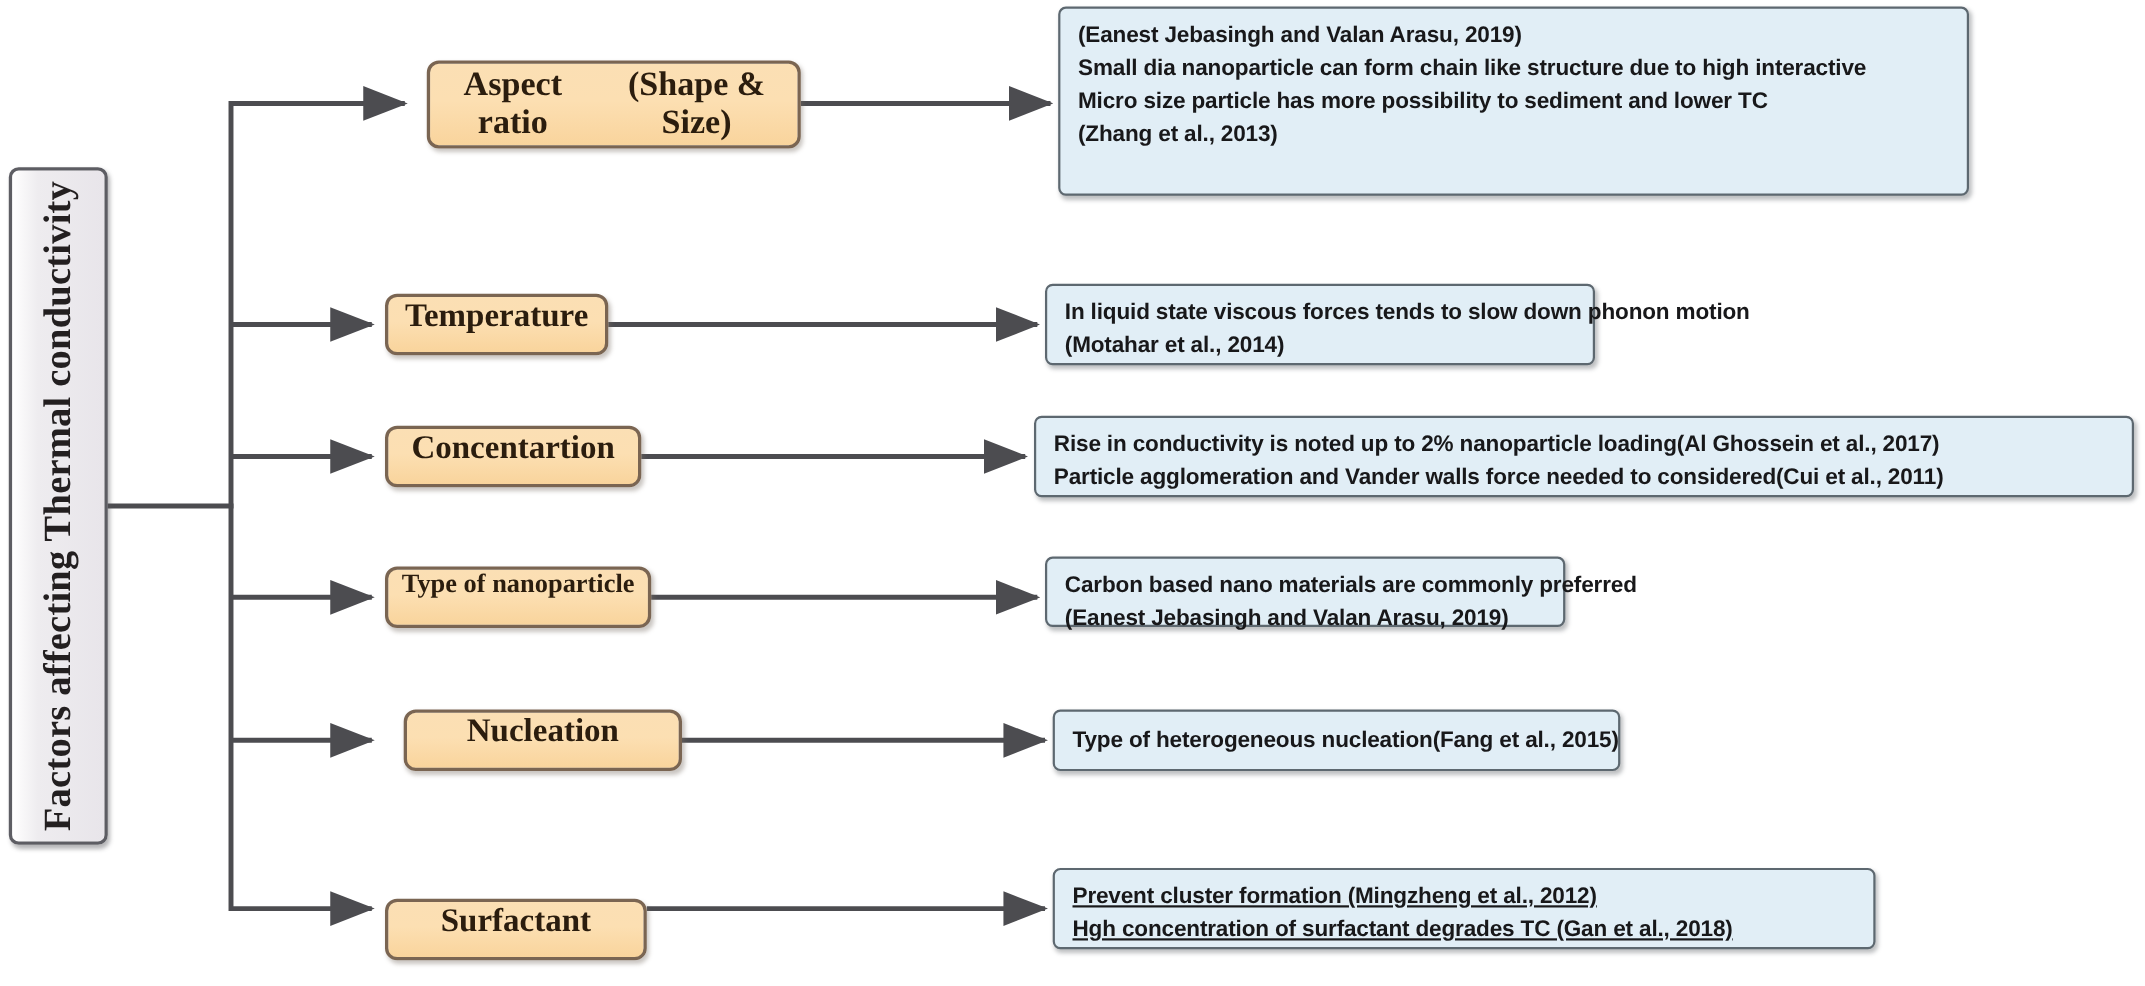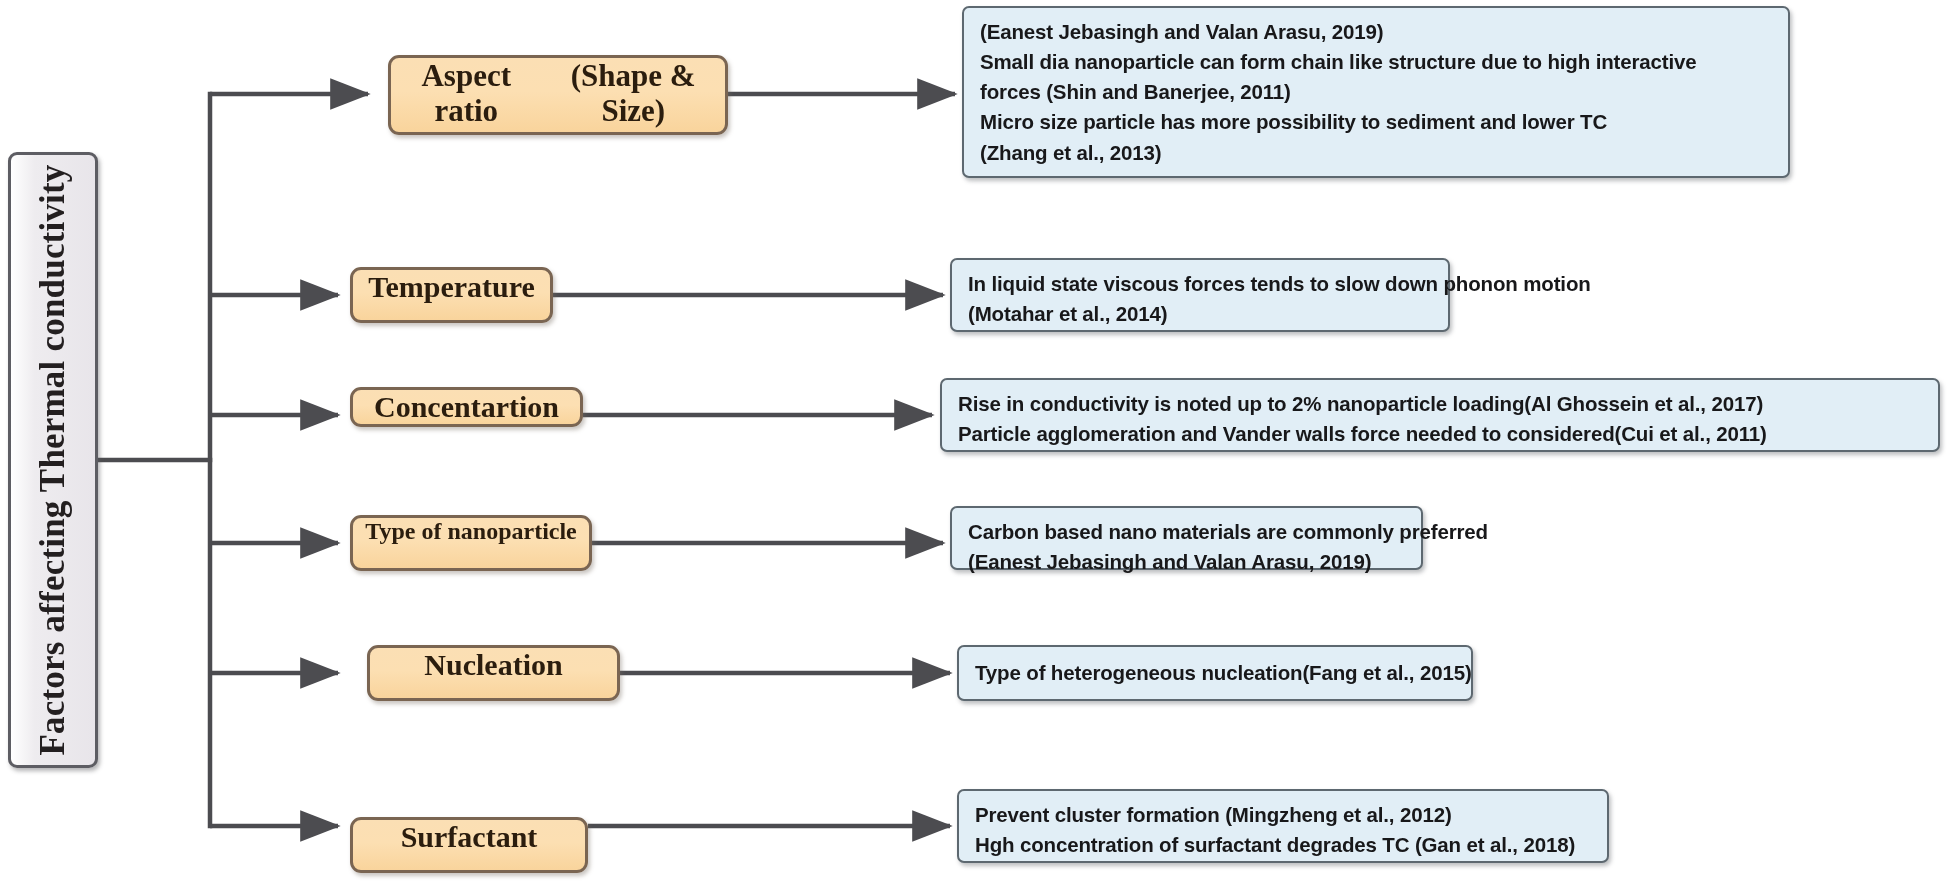--- a/index.html
+++ b/index.html
@@ -132,40 +132,39 @@
 
   <div class="factor-node" style="left:388px; top:55px; width:340px; height:80px; font-size:31px;">
     <span class="fline">Aspect ratio</span>
     <span class="fline">(Shape &amp; Size)</span>
   </div>
 
   <div class="factor-node" style="left:350px; top:267px; width:203px; height:56px; font-size:30px;">
     <span class="fline">Temperature</span>
   </div>
 
-  <div class="factor-node" style="left:350px; top:387px; width:233px; height:40px; font-size:30px;">
+  <div class="factor-node" style="left:350px; top:387px; width:233px; height:56px; font-size:30px;">
     <span class="fline">Concentartion</span>
   </div>
 
   <div class="factor-node" style="left:350px; top:515px; width:242px; height:56px; font-size:24px;">
     <span class="fline">Type of nanoparticle</span>
   </div>
 
   <div class="factor-node" style="left:367px; top:645px; width:253px; height:56px; font-size:30px;">
     <span class="fline">Nucleation</span>
   </div>
 
   <div class="factor-node" style="left:350px; top:798px; width:238px; height:56px; font-size:30px;margin-top:19px;">
     <span class="fline">Surfactant</span>
   </div>
 
   <div class="detail-box" style="left:962px; top:6px; width:828px; height:172px;">
     <span class="dline">(Eanest Jebasingh and Valan Arasu, 2019)</span>
     <span class="dline">Small dia nanoparticle can form chain like structure due to high interactive</span>
-    <span class="dline">forces    (Shin and Banerjee, 2011)</span>
     <span class="dline">Micro size particle has more possibility to sediment and lower TC</span>
     <span class="dline">(Zhang et al., 2013)</span>
   </div>
 
   <div class="detail-box" style="left:950px; top:258px; width:500px; height:74px;">
     <span class="dline">In liquid state viscous forces tends to slow down phonon motion</span>
     <span class="dline">(Motahar et al., 2014)</span>
   </div>
 
   <div class="detail-box" style="left:940px; top:378px; width:1000px; height:74px;">
@@ -175,18 +174,18 @@
 
   <div class="detail-box" style="left:950px; top:506px; width:473px; height:64px;">
     <span class="dline">Carbon based nano materials are commonly preferred</span>
     <span class="dline">(Eanest Jebasingh and Valan Arasu, 2019)</span>
   </div>
 
   <div class="detail-box" style="left:957px; top:645px; width:516px; height:56px; display:flex; align-items:center;">
     <span class="dline">Type of heterogeneous nucleation(Fang et al., 2015)</span>
   </div>
 
-  <div class="detail-box" style="left:957px; top:789px; width:652px; height:74px;">
+  <div class="detail-box" style="left:957px; top:789px; width:748px; height:74px;text-decoration:underline;">
     <span class="dline">Prevent cluster formation (Mingzheng et al., 2012)</span>
     <span class="dline">Hgh concentration of surfactant degrades TC (Gan et al., 2018)</span>
   </div>
 
 </div>
 
 </body></html>

